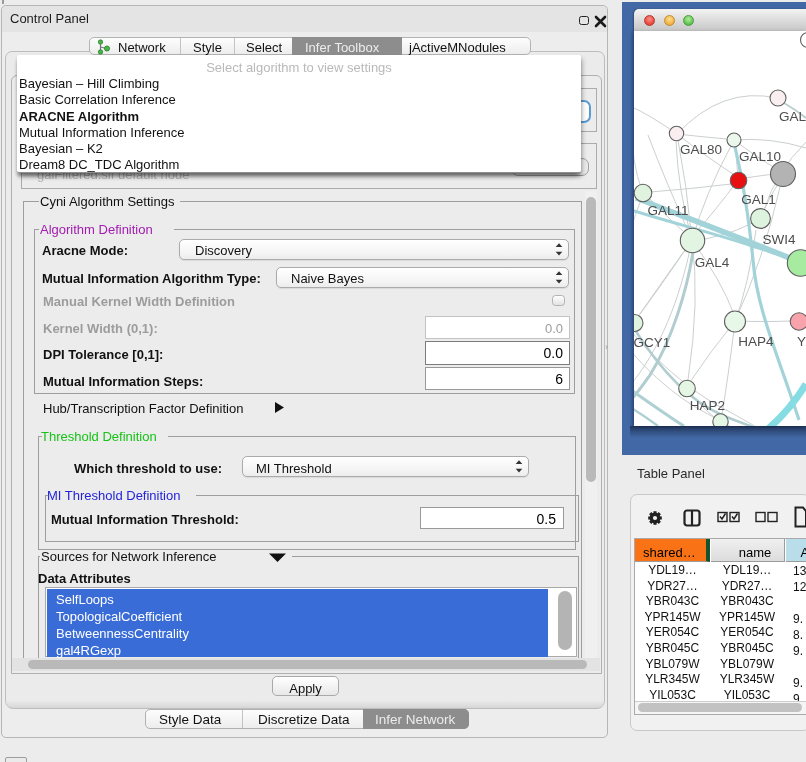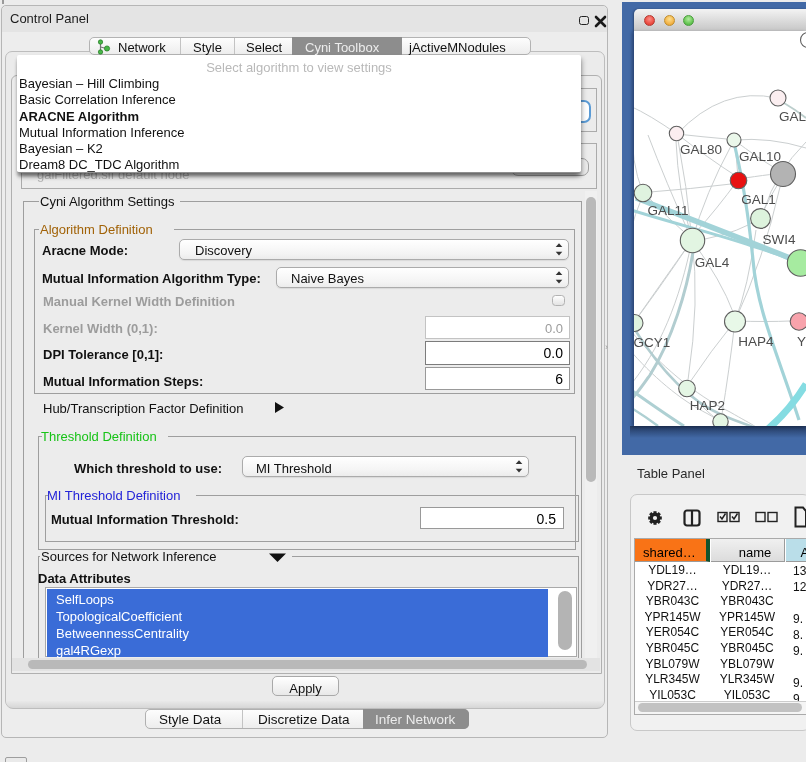--- a/index.html
+++ b/index.html
@@ -32,21 +32,21 @@
   <svg class="abs" style="left:95px;top:33px;" width="16" height="16" viewBox="0 0 16 16">
     <line x1="3.5" y1="3" x2="3.5" y2="13" stroke="#777" stroke-width="1.2"></line>
     <line x1="3.5" y1="8" x2="9.5" y2="9.5" stroke="#777" stroke-width="1.2"></line>
     <circle cx="3.5" cy="3" r="2.2" fill="#49b649" stroke="#1f7a1f" stroke-width="0.7"></circle>
     <circle cx="10" cy="9.5" r="2.6" fill="#49b649" stroke="#1f7a1f" stroke-width="0.7"></circle>
     <circle cx="3.5" cy="13" r="2.2" fill="#49b649" stroke="#1f7a1f" stroke-width="0.7"></circle>
   </svg>
   <div class="abs n13" style="left:116px;top:34px;">Network</div>
   <div class="abs n13" style="left:191px;top:34px;">Style</div>
   <div class="abs n13" style="left:244px;top:34px;">Select</div>
-  <div class="abs" style="left:303px;top:34px;font-size:13px;color:#ededed;">Cyni Toolbox</div>
+  <div class="abs" style="left:303px;top:34px;font-size:13px;color:#ededed;">Infer Toolbox</div>
   <div class="abs n13" style="left:407px;top:34px;">jActiveMNodules</div>
 
   <div class="abs" style="left:9px;top:69px;width:591px;height:599px;background:#ececec;border:1px solid #b0b0b0;border-radius:6px 6px 0 0;box-sizing:border-box;"></div>
 
   <div class="abs" style="left:19px;top:82px;width:576px;height:44px;border:1px solid #ababab;box-sizing:border-box;"></div>
   <div class="abs" style="left:240px;top:94px;width:349px;height:23px;background:#fff;border:2.5px solid #5b9bd5;border-radius:7px;box-sizing:border-box;"></div>
   <div class="abs" style="left:19px;top:137px;width:576px;height:46px;border:1px solid #ababab;box-sizing:border-box;"></div>
   <div class="abs" style="left:35px;top:161px;font-size:13px;color:#b3b3b3;">galFiltered.sif default node</div>
   <div class="abs" style="left:509px;top:152px;width:78px;height:18px;background:#ebebeb;border:1px solid #a0a0a0;border-radius:7px;box-sizing:border-box;"></div>
 
@@ -54,21 +54,21 @@
   <div class="abs" style="left:584px;top:191px;width:10px;height:285px;background:#b9b9b9;border-radius:5px;"></div>
 
   <div class="abs" style="left:21px;top:195px;width:559px;height:465px;border:1px solid #9e9e9e;border-top:none;box-sizing:border-box;"></div>
   <div class="abs" style="left:21px;top:195px;width:16px;height:1px;background:#9e9e9e;"></div>
   <div class="abs" style="left:178px;top:195px;width:402px;height:1px;background:#9e9e9e;"></div>
   <div class="abs n13" style="left:38px;top:188px;">Cyni Algorithm Settings</div>
 
   <div class="abs" style="left:32px;top:223px;width:541px;height:165px;border:1px solid #9e9e9e;border-top:none;box-sizing:border-box;"></div>
   <div class="abs" style="left:32px;top:223px;width:5px;height:1px;background:#9e9e9e;"></div>
   <div class="abs" style="left:172px;top:223px;width:401px;height:1px;background:#9e9e9e;"></div>
-  <div class="abs" style="left:38px;top:216px;font-size:13px;color:#a16207;text-align:center;">Algorithm Definition</div>
+  <div class="abs" style="left:38px;top:216px;font-size:13px;color:#a21caf;text-align:center;">Algorithm Definition</div>
 
   <div class="abs b13" style="left:40px;top:237px;">Aracne Mode:</div>
   <div class="abs combo" style="left:177px;top:233px;width:390px;height:21px;"></div>
   <div class="abs n13" style="left:193px;top:237px;">Discovery</div>
   <svg class="abs" style="left:551px;top:235px;" width="12" height="17" viewBox="0 0 12 17">
       <path d="M2.7,6 L6,2.2 L9.3,6 Z" fill="#333"></path>
       <path d="M2.7,10.8 L6,14.6 L9.3,10.8 Z" fill="#333"></path>
     </svg>
 
   <div class="abs b13" style="left:40px;top:265px;">Mutual Information Algorithm Type:</div>

